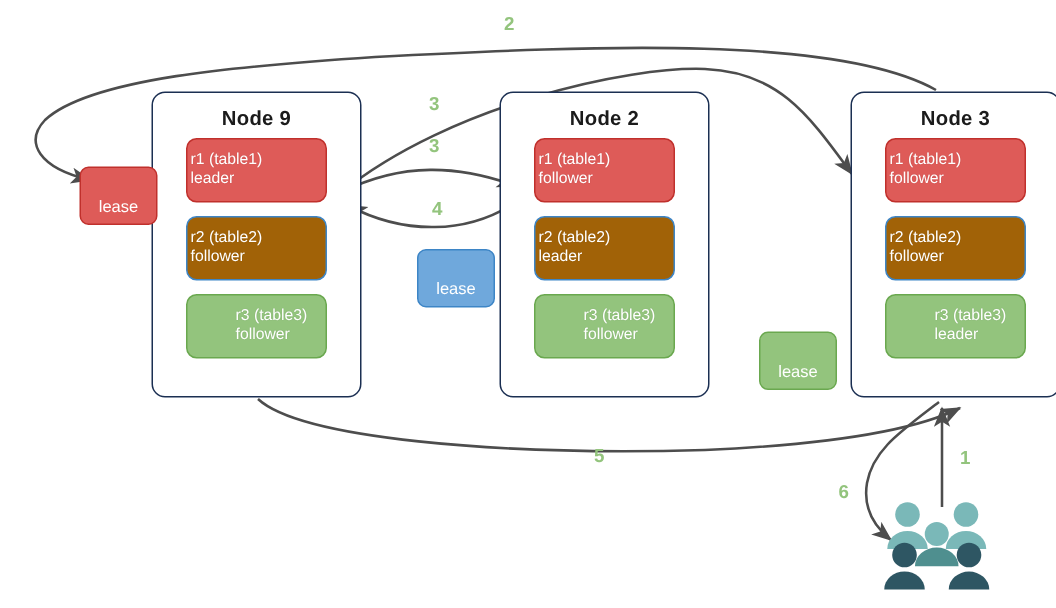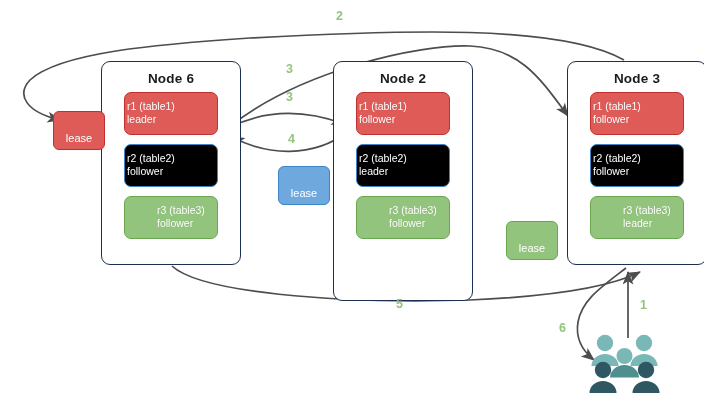--- a/index.html
+++ b/index.html
@@ -46,21 +46,21 @@
     border-radius: 7px;
     text-align: left;
     color: #ffffff;
     font-size: 10.5px;
     line-height: 13px;
     padding: 7px 2px 8px 2px;
     text-shadow: 0 0 1px rgba(0,0,0,0.12);
   }
   .range .l2 { display: block; }
   .range.red    { background: #de5b58; border: 1.4px solid #c0302c; }
-  .range.blue   { background: #000000; border: 1.4px solid #3d85c6; }
+  .range.blue   { background: #a16207; border: 1.4px solid #3d85c6; }
   .range.green  { background: #93c47d; border: 1.4px solid #6aa84f; padding-left: 32px; }
 
   .lease {
     position: absolute;
     border-radius: 6px;
     color: #ffffff;
     font-size: 11px;
     text-align: center;
     padding: 20px 0 5px 0;
     width: 52px;
@@ -103,36 +103,36 @@
     <path d="M 348,132 C 312,158 268,156 232,137" fill="none" stroke="#4d4d4d" stroke-width="1.7" marker-end="url(#ah)"></path>
 
     <path d="M 172,266 C 200,292 330,304 470,300 C 560,296 612,286 640,272" fill="none" stroke="#4d4d4d" stroke-width="1.7" marker-end="url(#ah)"></path>
 
     <path d="M 628,338 L 628,272" fill="none" stroke="#4d4d4d" stroke-width="1.7" marker-end="url(#ah)"></path>
 
     <path d="M 626,268 C 600,288 582,300 578,322 C 575,340 584,352 594,360" fill="none" stroke="#4d4d4d" stroke-width="1.7" marker-end="url(#ah)"></path>
   </svg>
 
   <div class="node" style="left:101px; top:61px; width:140px; height:204px;">
-    <div class="node-title">Node 6</div>
+    <div class="node-title">Node 9</div>
     <div class="range red">
       <span>r1 (table1)</span>
       <span class="l2">leader</span>
     </div>
     <div class="range blue">
       <span>r2 (table2)</span>
       <span class="l2">follower</span>
     </div>
     <div class="range green">
       <span>r3 (table3)</span>
       <span class="l2">follower</span>
     </div>
   </div>
 
-  <div class="node" style="left:333px; top:61px; width:140px; height:240px;">
+  <div class="node" style="left:333px; top:61px; width:140px; height:204px;">
     <div class="node-title">Node 2</div>
     <div class="range red">
       <span>r1 (table1)</span>
       <span class="l2">follower</span>
     </div>
     <div class="range blue">
       <span>r2 (table2)</span>
       <span class="l2">leader</span>
     </div>
     <div class="range green">

